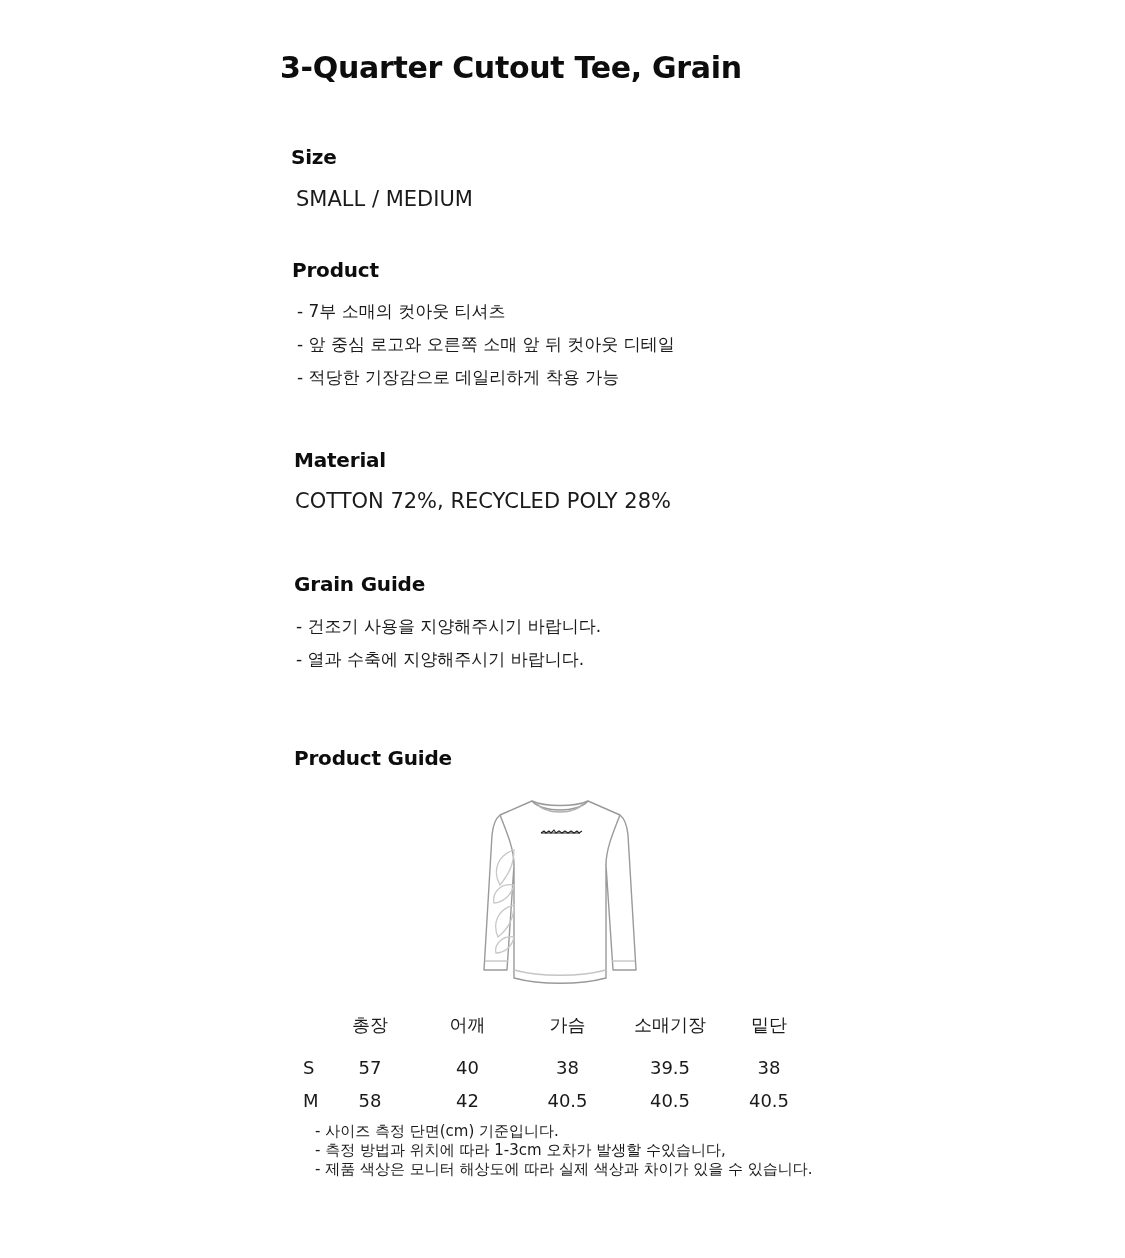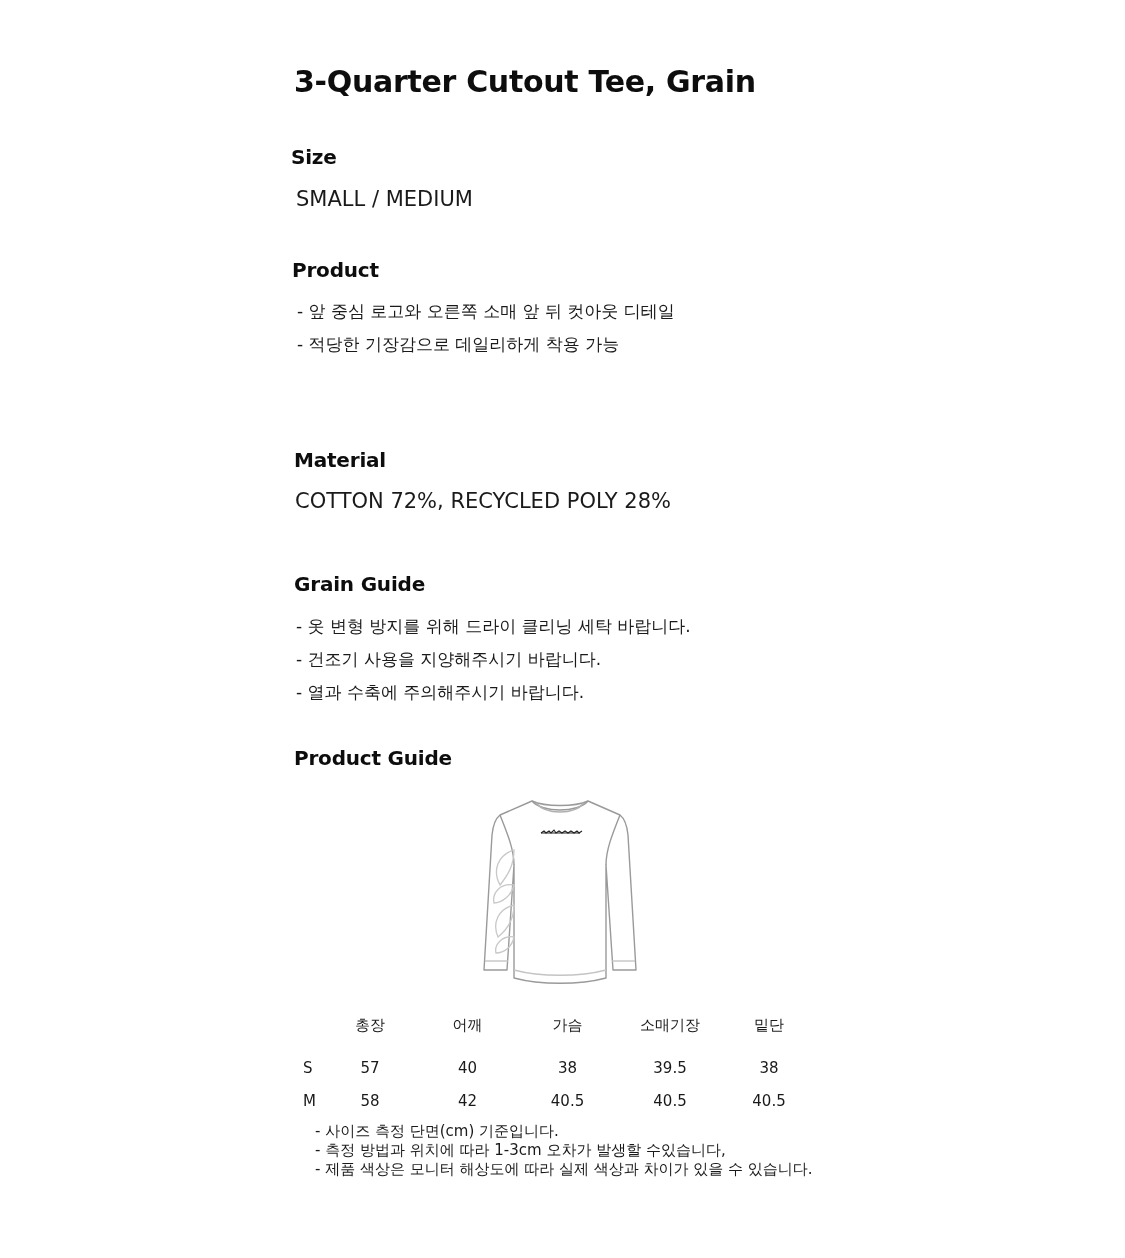--- a/index.html
+++ b/index.html
@@ -49,21 +49,21 @@
     }
     .shirt {
       left: 470px; top: 795px;
       width: 180px; height: 195px;
     }
     .size-table {
       left: 295px; top: 1008px;
       border-collapse: collapse;
     }
     .size-table th, .size-table td {
-      font-size: 15px;
+      font-size: 18px;
       font-weight: normal;
       text-align: center;
       padding: 0;
       color: #1a1a1a;
       white-space: nowrap;
     }
     .size-table thead th { height: 34px; vertical-align: middle; }
     .size-table .spacer td { height: 9px; }
     .size-table tbody.vals td { height: 33px; }
     .col-label { width: 32px; text-align: left !important; padding-left: 8px !important; }
@@ -81,46 +81,46 @@
       line-height: 19px;
       white-space: nowrap;
       color: #1a1a1a;
     }
   </style>
 </head>
 <body>
 
 <div>
 
-  <h1 class="abs title" style="margin:14px;">3-Quarter Cutout Tee, Grain</h1>
+  <h1 class="abs title" style="margin:0;">3-Quarter Cutout Tee, Grain</h1>
 
   <section>
     <h2 class="abs sec-heading" style="left:291px; top:145px; margin:0;">Size</h2>
     <div class="abs sec-text" style="left:296px; top:187px;">SMALL / MEDIUM</div>
   </section>
 
   <section>
     <h2 class="abs sec-heading" style="left:292px; top:258px; margin:0;">Product</h2>
     <ul class="abs bullet-list" style="left:297px; top:295px;">
+      <li>- 7부 소매의 컷아웃 티셔츠</li>
       <li>- 앞 중심 로고와 오른쪽 소매 앞 뒤 컷아웃 디테일</li>
       <li>- 적당한 기장감으로 데일리하게 착용 가능</li>
     </ul>
   </section>
 
   <section>
     <h2 class="abs sec-heading" style="left:294px; top:448px; margin:0;">Material</h2>
     <div class="abs sec-text" style="left:295px; top:489px;">COTTON 72%, RECYCLED POLY 28%</div>
   </section>
 
   <section>
     <h2 class="abs sec-heading" style="left:294px; top:572px; margin:0;">Grain Guide</h2>
     <ul class="abs bullet-list" style="left:296px; top:610px;">
-      <li>- 옷 변형 방지를 위해 드라이 클리닝 세탁 바랍니다.</li>
       <li>- 건조기 사용을 지양해주시기 바랍니다.</li>
-      <li>- 열과 수축에 주의해주시기 바랍니다.</li>
+      <li>- 열과 수축에 지양해주시기 바랍니다.</li>
     </ul>
   </section>
 
   <section>
     <h2 class="abs sec-heading" style="left:294px; top:746px; margin:0;">Product Guide</h2>
 
     <div class="abs shirt">
       <svg width="180" height="195" viewBox="0 0 180 195" xmlns="http://www.w3.org/2000/svg">
         <g fill="none" stroke="#9a9a9a" stroke-width="1.4" stroke-linejoin="round">
 

